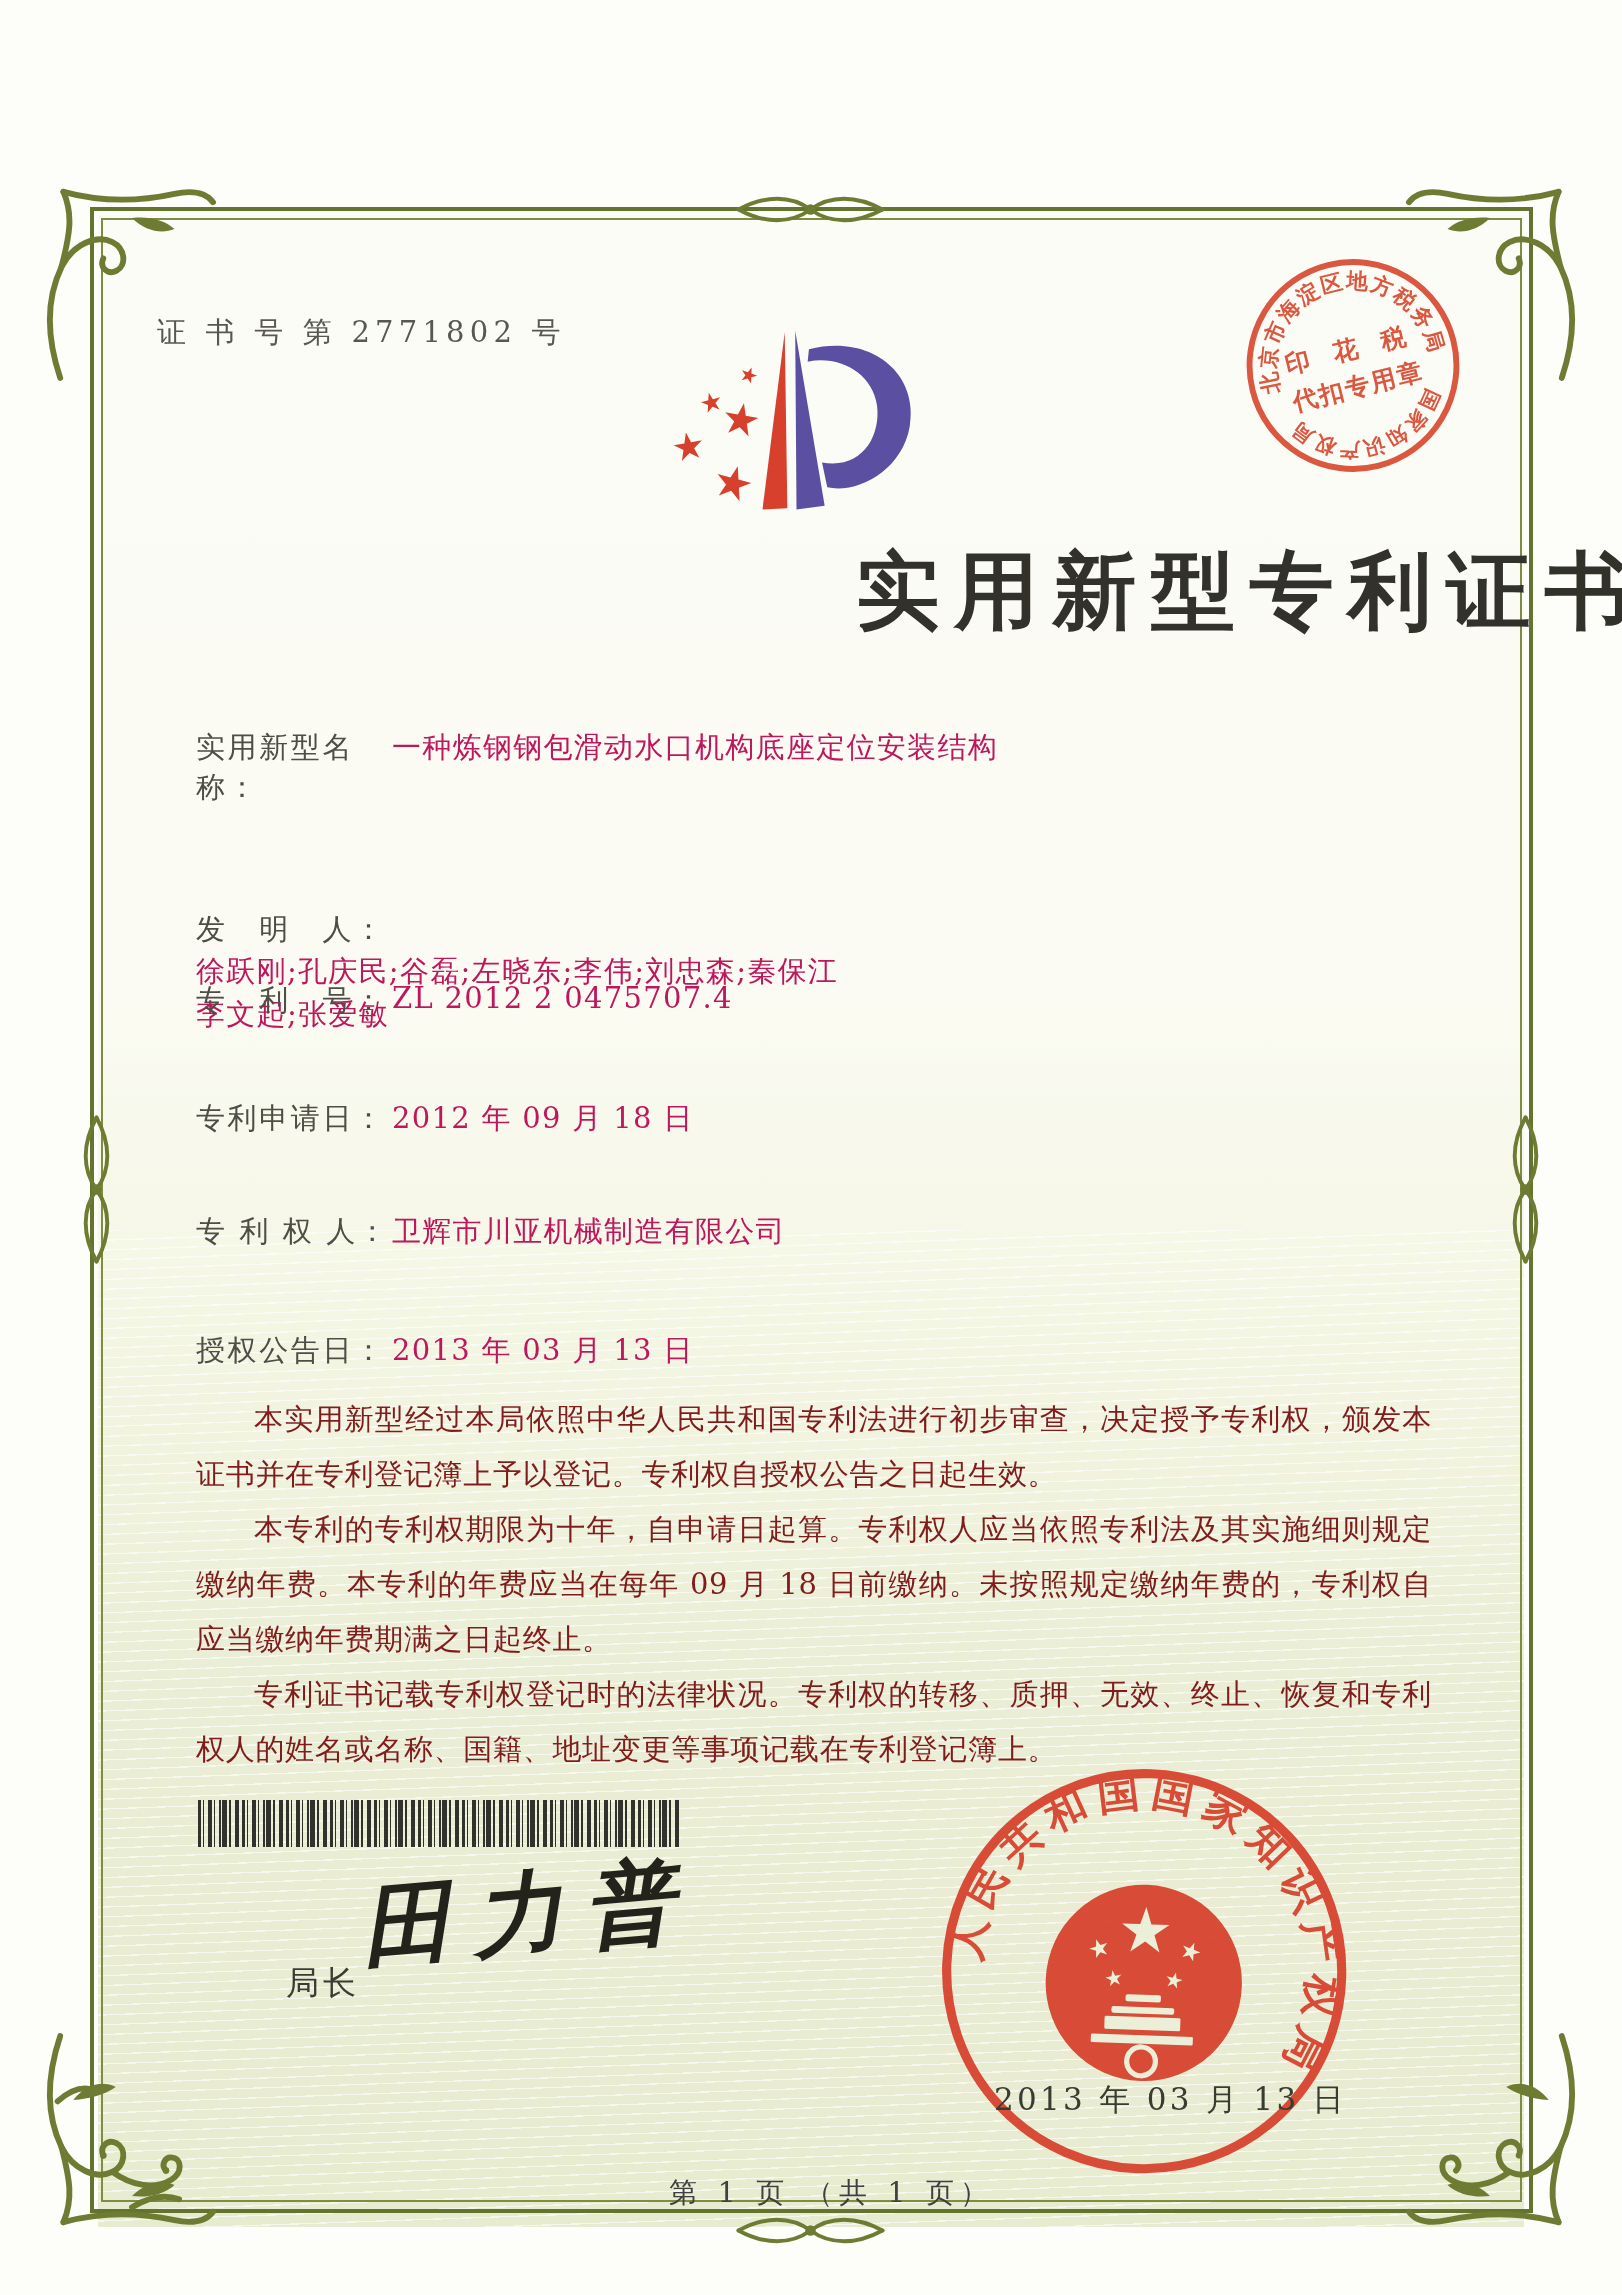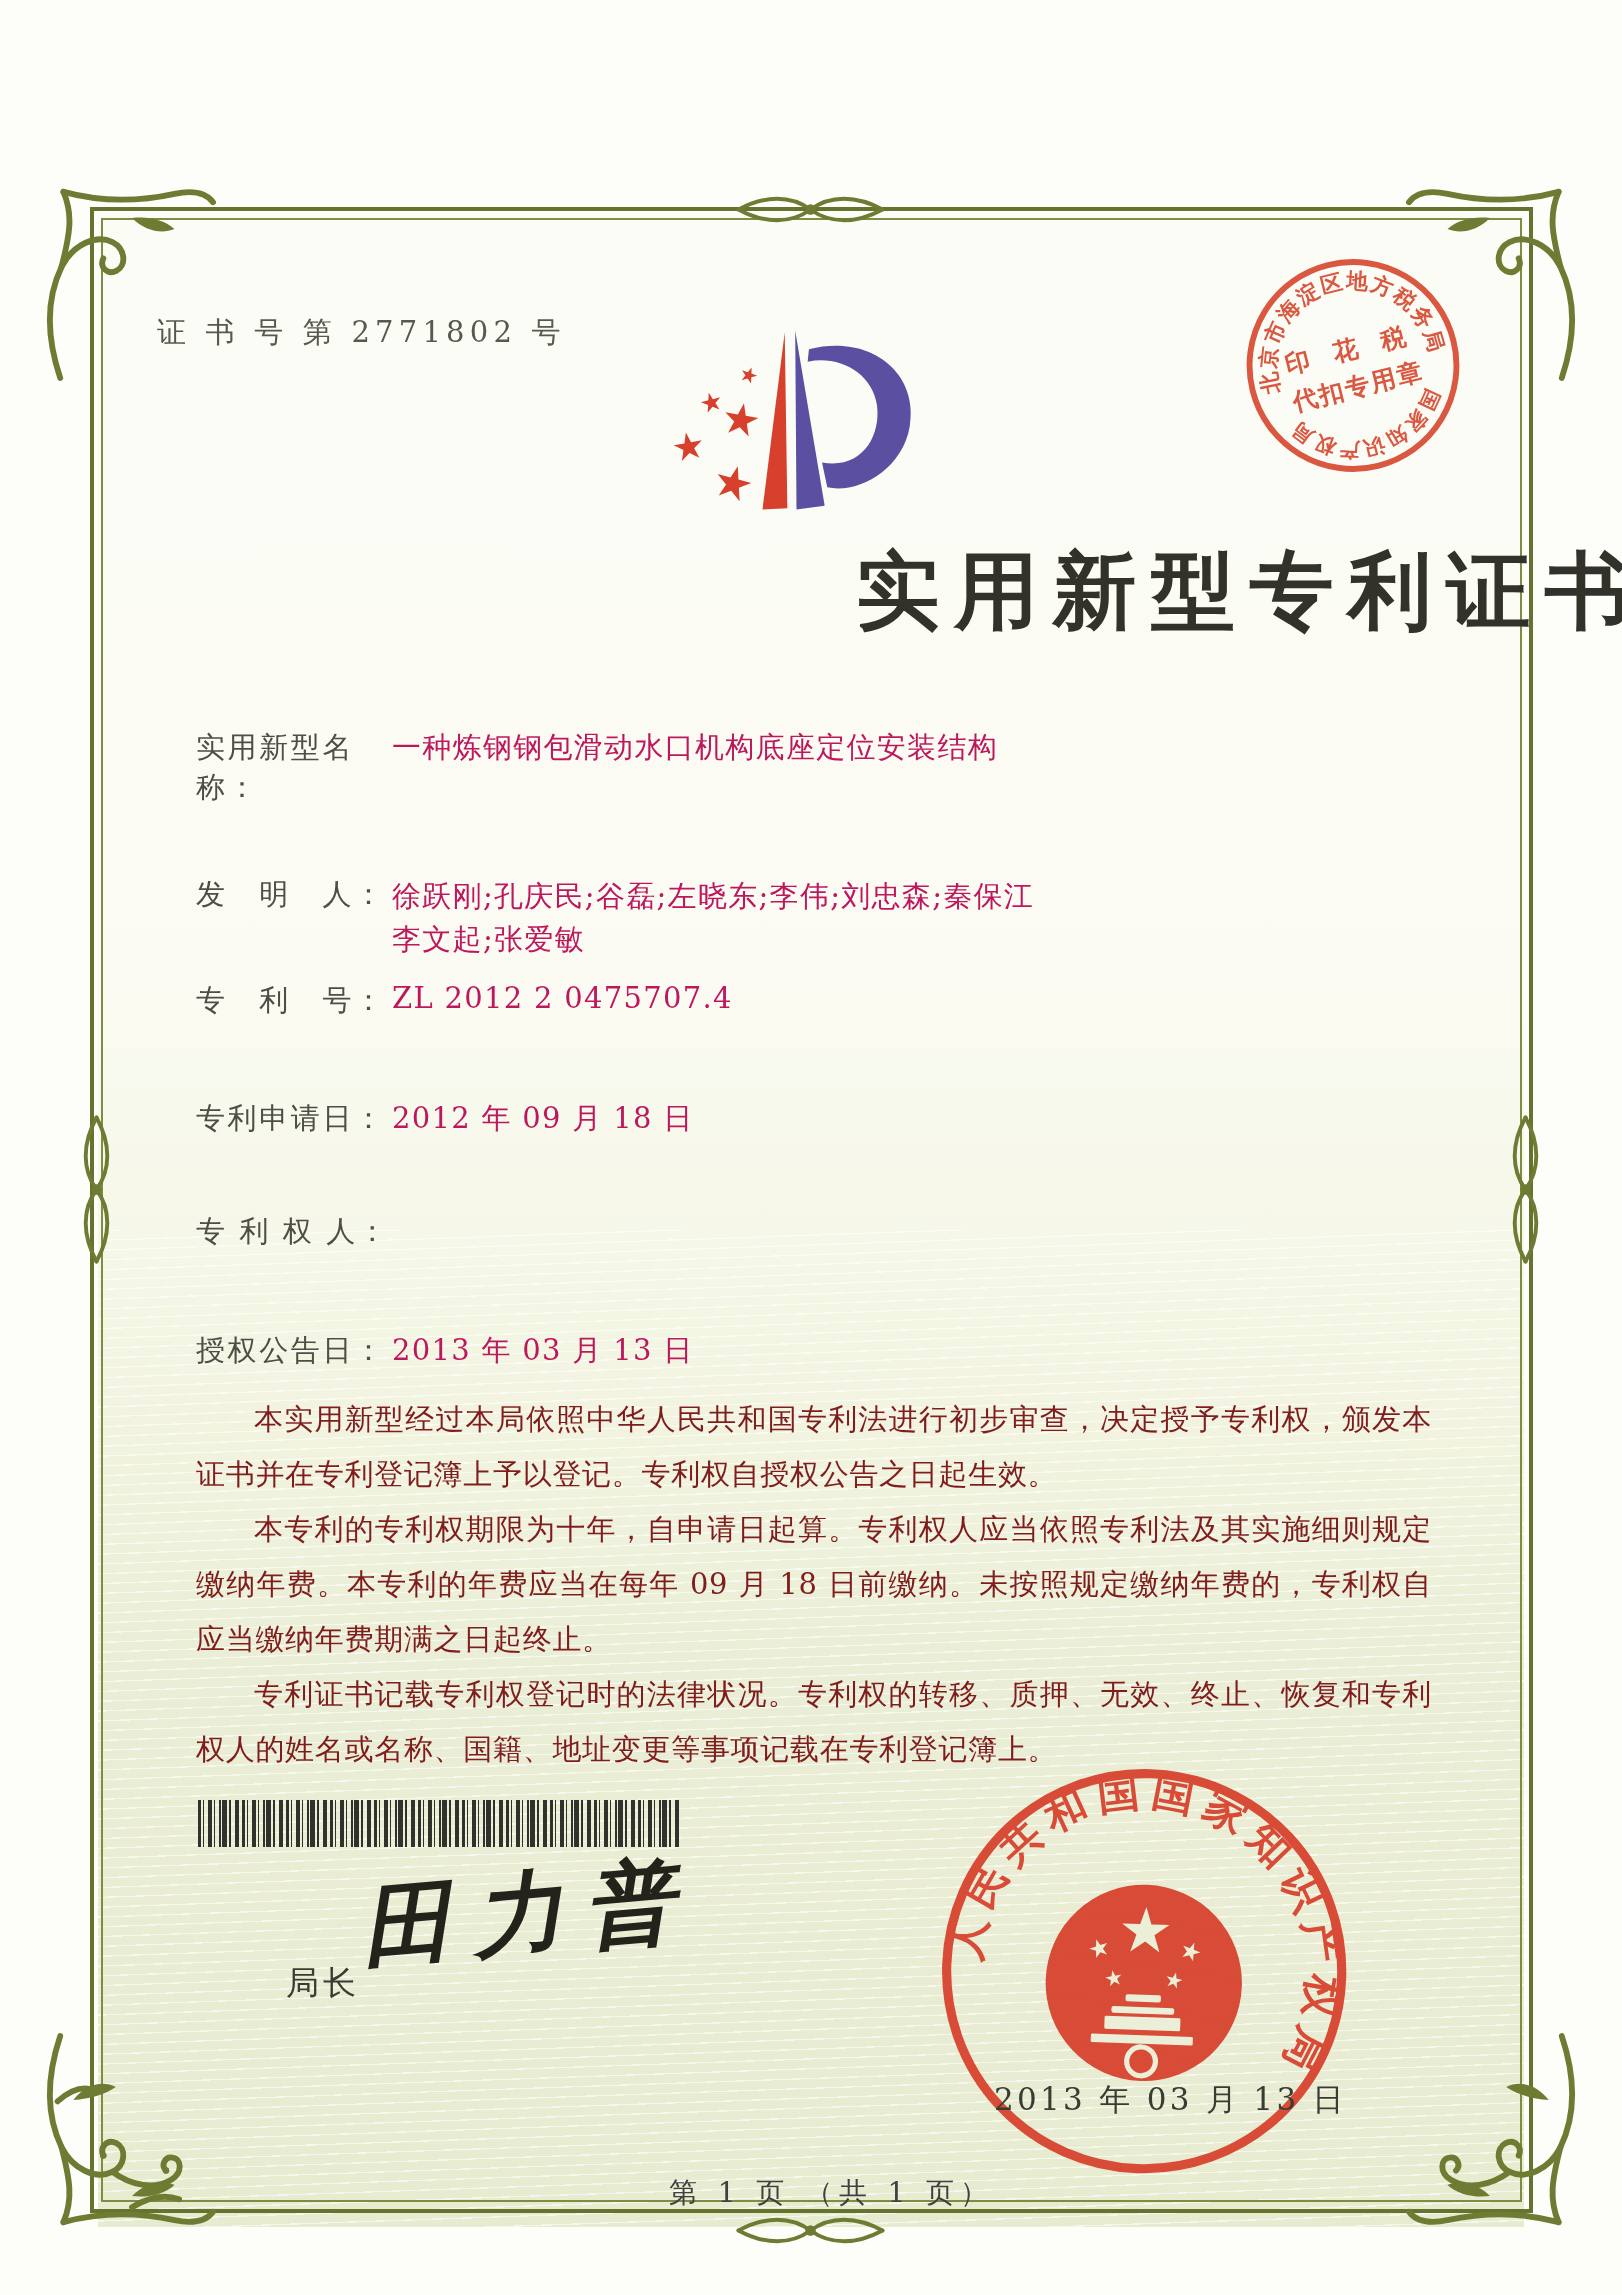--- a/index.html
+++ b/index.html
@@ -46,21 +46,21 @@
     font-size:29px;letter-spacing:5.2px;color:#585850;
   }
   .title{
     position:absolute;left:0;top:515px;width:100%;text-align:right;
     font-size:84px;font-weight:700;letter-spacing:14.4px;color:#32322b;padding-left:20px;
   }
   .field{position:absolute;left:196px;display:flex;align-items:flex-start;font-size:29px;}
   .field .lbl{flex:none;width:196px;color:#4e4e46;letter-spacing:2.6px;}
   .field .val{color:#be185d;letter-spacing:1.3px;}
   .f-name{top:708px;}
-  .f-inv{top:855px;}
+  .f-inv{top:890px;flex-direction:column;}
   .f-inv .val span{display:block;line-height:43px;}
   .f-patno{top:961px;}
   .f-filing{top:1079px;}
   .f-patentee{top:1192px;}
   .f-grant{top:1311px;}
 
   .body-text{position:absolute;left:196px;top:1372px;width:1236px;}
   .body-text p{
     margin:0;font-size:29px;line-height:55px;color:#7f1d1d;
     text-indent:2em;text-align:justify;letter-spacing:0.7px;
@@ -242,20 +242,21 @@
   <div class="field f-patno">
     <span class="lbl">专　利　号：</span>
     <span class="val">ZL 2012 2 0475707.4</span>
   </div>
   <div class="field f-filing">
     <span class="lbl">专利申请日：</span>
     <span class="val">2012 年 09 月 18 日</span>
   </div>
   <div class="field f-patentee">
     <span class="lbl">专 利 权 人：</span>
+    <span class="val">卫辉市川亚机械制造有限公司</span>
   </div>
   <div class="field f-grant">
     <span class="lbl">授权公告日：</span>
     <span class="val">2013 年 03 月 13 日</span>
   </div>
 
   <div class="body-text">
     <p>本实用新型经过本局依照中华人民共和国专利法进行初步审查，决定授予专利权，颁发本证书并在专利登记簿上予以登记。专利权自授权公告之日起生效。</p>
     <p>本专利的专利权期限为十年，自申请日起算。专利权人应当依照专利法及其实施细则规定缴纳年费。本专利的年费应当在每年 09 月 18 日前缴纳。未按照规定缴纳年费的，专利权自应当缴纳年费期满之日起终止。</p>
     <p>专利证书记载专利权登记时的法律状况。专利权的转移、质押、无效、终止、恢复和专利权人的姓名或名称、国籍、地址变更等事项记载在专利登记簿上。</p>

